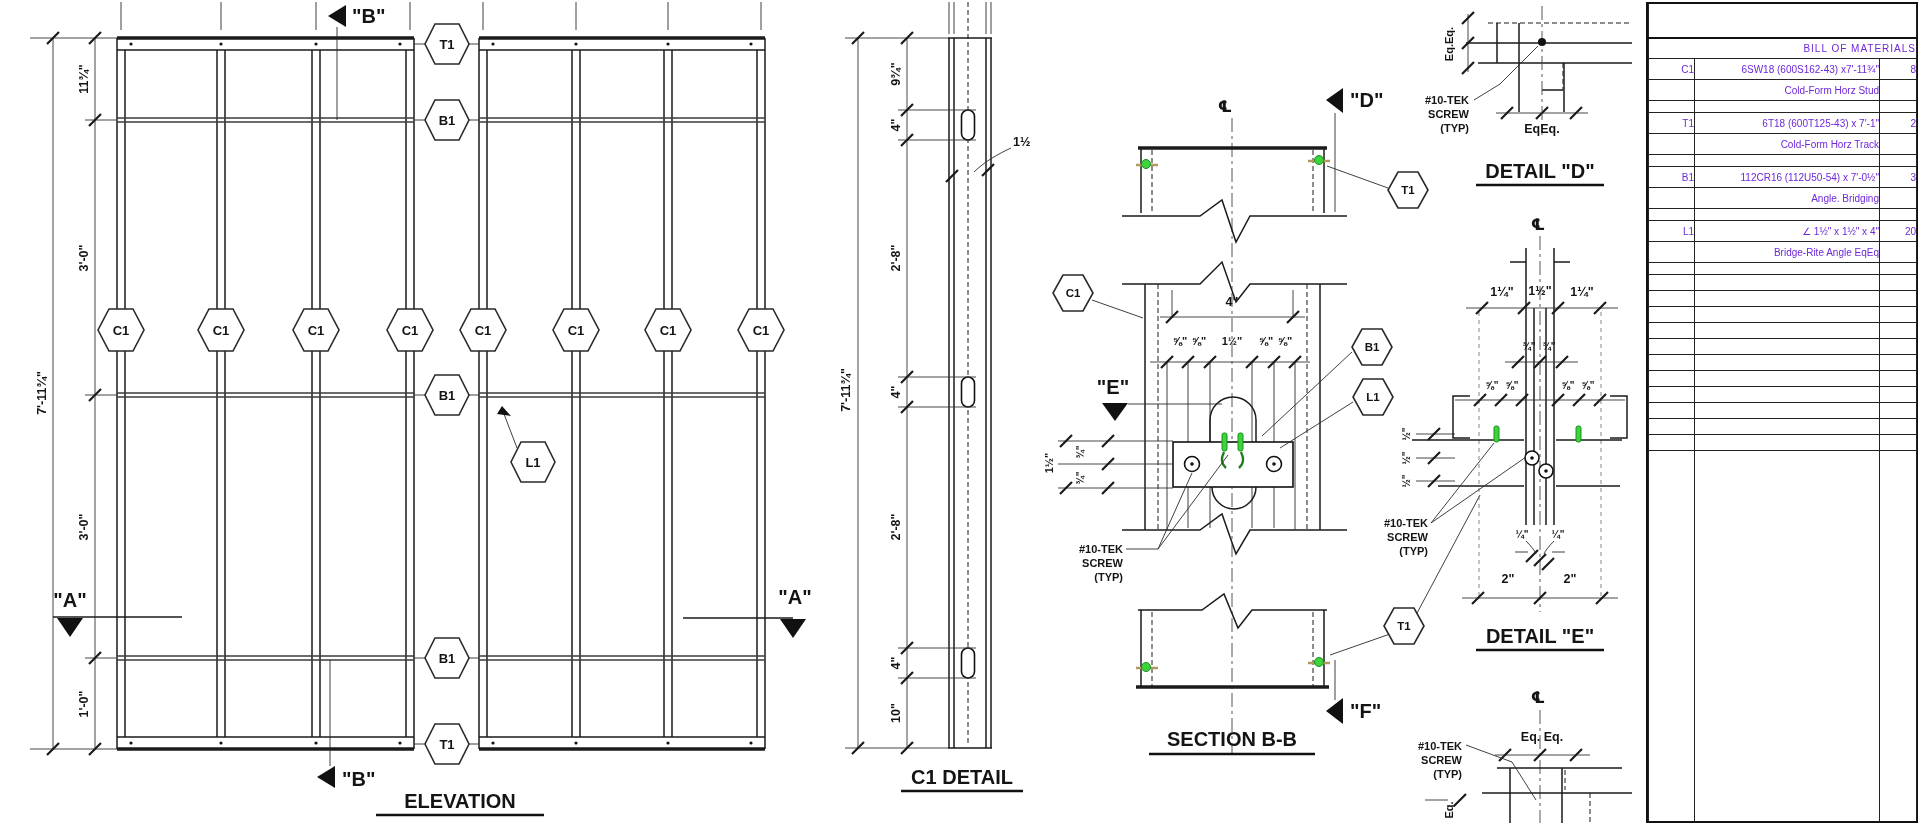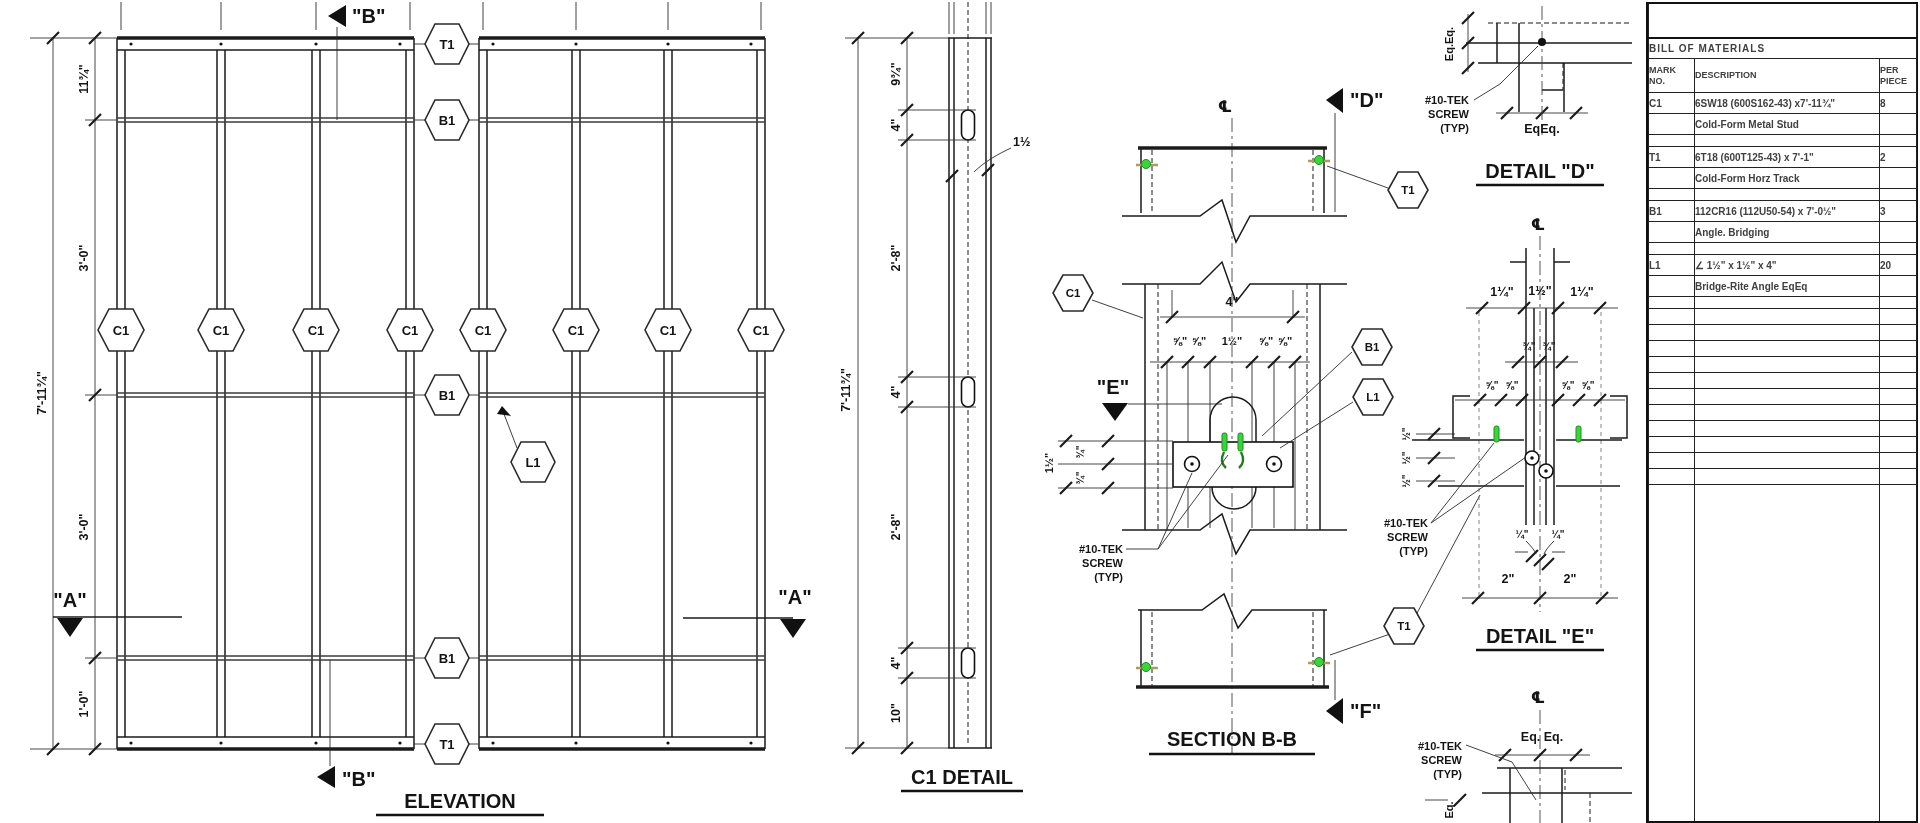--- a/index.html
+++ b/index.html
@@ -27,21 +27,21 @@
   .t-sec{font-size:20px;font-weight:700}
   .t-title{font-size:20px;font-weight:700}
   .t-cl{font-size:16px;font-weight:700}
   .grn{fill:#3bd43b;stroke:#1e8f1e;stroke-width:1}
   .grnhk{stroke:#1f7d1f;stroke-width:2.4;fill:none}
   .tan{stroke:#b09a62;stroke-width:2.4;fill:none}
   .scrw{fill:#fff;stroke:#111;stroke-width:1.6}
   .dot{fill:#111;stroke:none}
   .bom{position:absolute;left:1646px;top:2px;width:268px;height:817px;border:2px solid #111;background:#fff;}
   .bom table{width:100%;height:100%;border-collapse:collapse;table-layout:fixed;
-             font-weight:700;color:#404040;text-align:left;}
+             font-weight:400;color:#6d28d9;text-align:right;}
   .bom td{border:1px solid #222;padding:0;overflow:hidden;white-space:nowrap;}
   .c-mark{width:46px}.c-desc{width:185px}.c-per{width:37px}
   .r-gap td{height:33px;border-top:none;border-bottom:2px solid #111;}
   .r-title td{height:19px;font-size:10px;letter-spacing:1px;}
   .r-head td{height:33px;font-size:9px;line-height:1.15;}
   .r-d td{height:20px;font-size:10px;}
   .r-s td{height:11px;}
   .r-e td{height:15px;}
   .r-f td{border-bottom:none;}
 </style>
@@ -358,39 +358,28 @@
           <col class="c-desc">
           <col class="c-per">
         </colgroup>
     <tbody>
           <tr class="r-gap">
             <td colspan="3"></td>
           </tr>
     <tr class="r-title">
             <td colspan="3">BILL OF MATERIALS</td>
           </tr>
-    <tr class="r-head">
-      <td>
-              <div>MARK</div>
-              <div>NO.</div>
-            </td>
-      <td>DESCRIPTION</td>
-      <td>
-              <div>PER</div>
-              <div>PIECE</div>
-            </td>
-    </tr>
     <tr class="r-d">
       <td>C1</td>
       <td>6SW18 (600S162-43) x7'-11¾"</td>
       <td>8</td>
     </tr>
     <tr class="r-d">
       <td></td>
-            <td>Cold-Form Metal Stud</td>
+            <td>Cold-Form Horz Stud</td>
             <td></td>
     </tr>
     <tr class="r-s">
             <td></td>
             <td></td>
             <td></td>
           </tr>
     <tr class="r-d">
       <td>T1</td>
       <td>6T18 (600T125-43) x 7'-1"</td>

